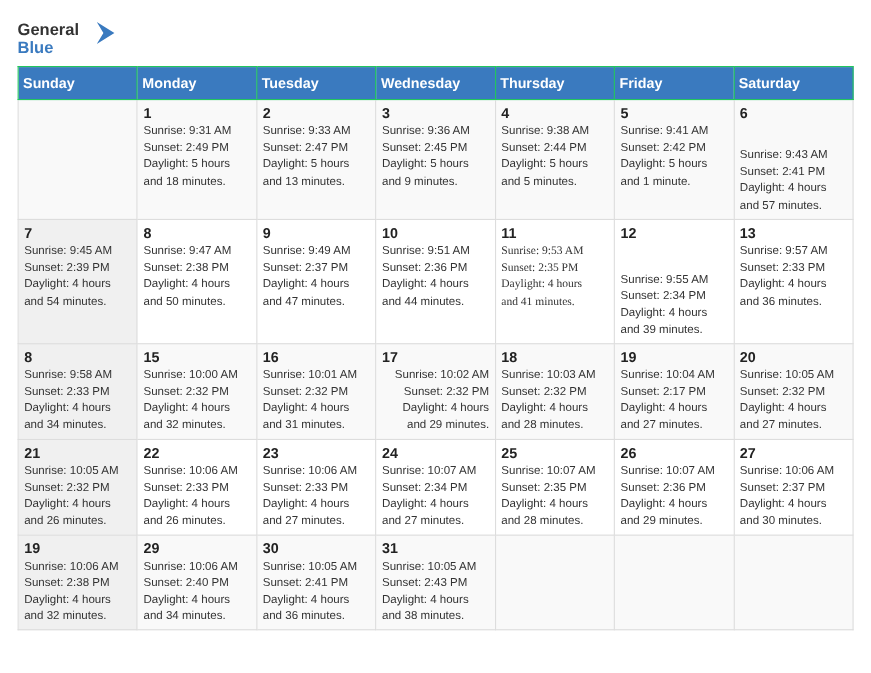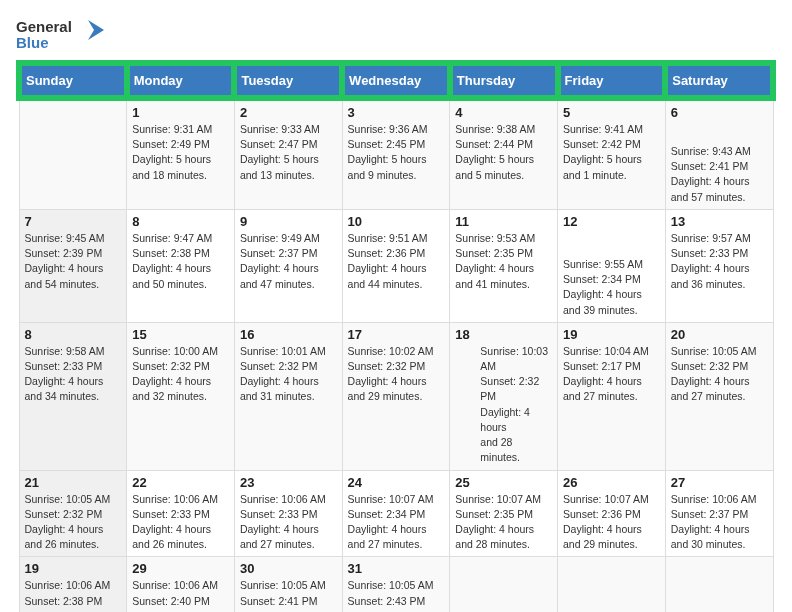--- a/index.html
+++ b/index.html
@@ -39,21 +39,21 @@
       border-collapse: collapse;
       table-layout: fixed;
     }
     thead tr th {
       background-color: #3a7abf;
       color: #fff;
       font-size: 13px;
       font-weight: bold;
       padding: 7px 4px;
       text-align: left;
-      border: 6px solid #22c55e;
+      border: 1px solid #22c55e;
     }
     tbody tr td {
       vertical-align: top;
       border: 1px solid #ddd;
       padding: 4px 5px;
       min-height: 80px;
       font-size: 11px;
       color: #333;
       background: #fff;
     }
@@ -178,21 +178,21 @@
         </td>
         <td>
           <span class="day-number">10</span>
           <div class="cell-content" style="white-space: pre-line;">Sunrise: 9:51 AM
 Sunset: 2:36 PM
 Daylight: 4 hours
 and 44 minutes.</div>
         </td>
         <td>
           <span class="day-number">11</span>
-          <div class="cell-content" style="white-space: pre-line;">Sunrise: 9:53 AM
+          <div class="cell-content" style="white-space: pre-line; font-family: Liberation Serif, serif;">Sunrise: 9:53 AM
 Sunset: 2:35 PM
 Daylight: 4 hours
 and 41 minutes.</div>
         </td>
         <td>
           <span class="day-number">12</span>
           <div class="cell-content" style="white-space: pre-line; margin-top: 28px;">Sunrise: 9:55 AM
 Sunset: 2:34 PM
 Daylight: 4 hours
 and 39 minutes.</div>
@@ -222,28 +222,28 @@
         </td>
         <td>
           <span class="day-number">16</span>
           <div class="cell-content" style="white-space: pre-line;">Sunrise: 10:01 AM
 Sunset: 2:32 PM
 Daylight: 4 hours
 and 31 minutes.</div>
         </td>
         <td>
           <span class="day-number">17</span>
-          <div class="cell-content" style="white-space: pre-line;">Sunrise: 10:02 AM
+          <div class="cell-content" style="white-space: pre-line; text-align: right;">Sunrise: 10:02 AM
 Sunset: 2:32 PM
 Daylight: 4 hours
 and 29 minutes.</div>
         </td>
         <td>
           <span class="day-number">18</span>
-          <div class="cell-content" style="white-space: pre-line; margin-left: 25px;">Sunrise: 10:03 AM
+          <div class="cell-content" style="white-space: pre-line;">Sunrise: 10:03 AM
 Sunset: 2:32 PM
 Daylight: 4 hours
 and 28 minutes.</div>
         </td>
         <td>
           <span class="day-number">19</span>
           <div class="cell-content" style="white-space: pre-line;">Sunrise: 10:04 AM
 Sunset: 2:17 PM
 Daylight: 4 hours
 and 27 minutes.</div>

